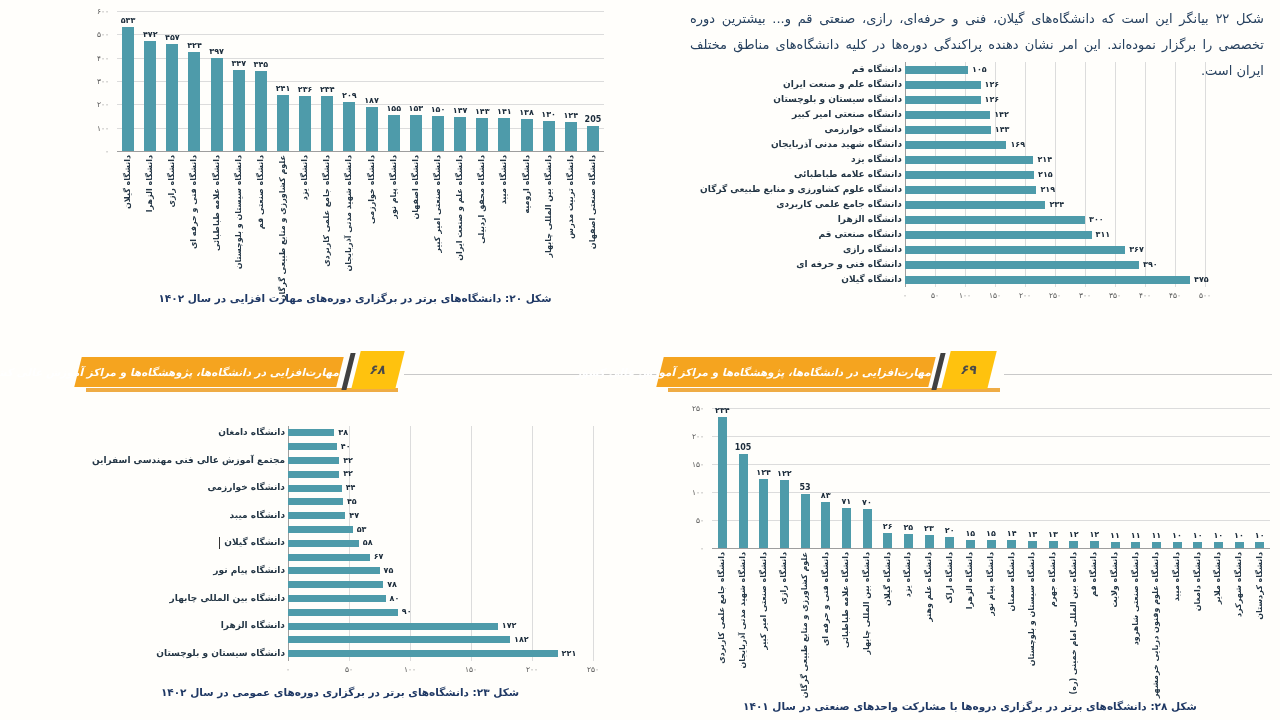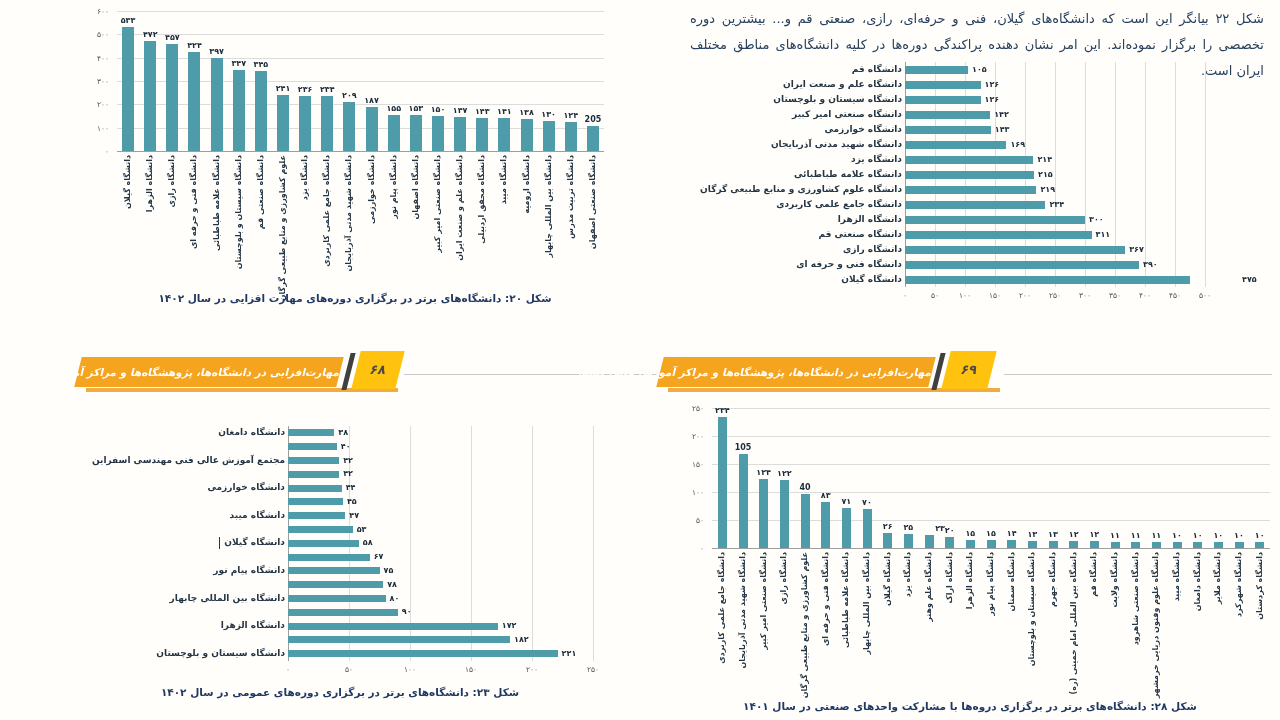--- a/index.html
+++ b/index.html
@@ -229,21 +229,21 @@
       <div class="bar-h" style="left: 215px; top: 168.5px; width: 186.6px; height: 8px;"></div>
       <div class="hval" style="left: 405.6px; top: 165px; height: 15px; line-height: 15px;">۳۱۱</div>
       <div class="hlab" style="left: 0px; top: 180px; width: 212px; height: 15px; line-height: 15px;">دانشگاه رازی</div>
       <div class="bar-h" style="left: 215px; top: 183.5px; width: 220.2px; height: 8px;"></div>
       <div class="hval" style="left: 439.2px; top: 180px; height: 15px; line-height: 15px;">۳۶۷</div>
       <div class="hlab" style="left: 0px; top: 195px; width: 212px; height: 15px; line-height: 15px;">دانشگاه فنی و حرفه ای</div>
       <div class="bar-h" style="left: 215px; top: 198.5px; width: 234px; height: 8px;"></div>
       <div class="hval" style="left: 453px; top: 195px; height: 15px; line-height: 15px;">۳۹۰</div>
       <div class="hlab" style="left: 0px; top: 210px; width: 212px; height: 15px; line-height: 15px;">دانشگاه گیلان</div>
       <div class="bar-h" style="left: 215px; top: 213.5px; width: 285px; height: 8px;"></div>
-      <div class="hval" style="left: 504px; top: 210px; height: 15px; line-height: 15px; margin-left: 48px;">۴۷۵</div>
+      <div class="hval" style="left: 504px; top: 210px; height: 15px; line-height: 15px;">۴۷۵</div>
     </div>
 
   <div>
     <div class="banner-strip" style="left:86px;top:388px;width:312px;"></div>
     <div class="banner-bar" style="left:78px;top:357px;width:262px;">مهارت‌افزایی در دانشگاه‌ها، پژوهشگاه‌ها و مراکز آموزش عالی کشور</div>
     <div class="banner-slash" style="left:346px;top:353px;height:37px;"></div>
     <div class="banner-tab" style="left:356px;top:351px;width:44px;height:38px;line-height:38px;">۶۸</div>
     <div class="banner-rule" style="left:404px;top:374px;width:254px;"></div>
   </div>
 
@@ -342,21 +342,21 @@
       <div class="val" style="left: 87.6667px; top: 72.56px; width: 32px;">۱۲۴</div>
       <div class="xlab-wrap" style="left: 98.6667px; top: 157px;">
         <span style="width: 133px;">دانشگاه صنعتی امیر کبیر</span>
       </div>
       <div class="bar-v" style="left: 119.833px; top: 84.68px; width: 9px; height: 68.32px;"></div>
       <div class="val" style="left: 108.333px; top: 73.68px; width: 32px;">۱۲۲</div>
       <div class="xlab-wrap" style="left: 119.333px; top: 157px;">
         <span style="width: 133px;">دانشگاه رازی</span>
       </div>
       <div class="bar-v" style="left: 140.5px; top: 98.68px; width: 9px; height: 54.32px;"></div>
-      <div class="val" style="left: 129px; top: 87.68px; width: 32px;">40</div>
+      <div class="val" style="left: 129px; top: 87.68px; width: 32px;">53</div>
       <div class="xlab-wrap" style="left: 140px; top: 157px;">
         <span style="width: 133px;">علوم کشاورزی و منابع طبیعی گرگان</span>
       </div>
       <div class="bar-v" style="left: 161.167px; top: 106.52px; width: 9px; height: 46.48px;"></div>
       <div class="val" style="left: 149.667px; top: 95.52px; width: 32px;">۸۳</div>
       <div class="xlab-wrap" style="left: 160.667px; top: 157px;">
         <span style="width: 133px;">دانشگاه فنی و حرفه ای</span>
       </div>
       <div class="bar-v" style="left: 181.833px; top: 113.24px; width: 9px; height: 39.76px;"></div>
       <div class="val" style="left: 170.333px; top: 102.24px; width: 32px;">۷۱</div>
@@ -372,21 +372,21 @@
       <div class="val" style="left: 211.667px; top: 127.44px; width: 32px;">۲۶</div>
       <div class="xlab-wrap" style="left: 222.667px; top: 157px;">
         <span style="width: 133px;">دانشگاه گیلان</span>
       </div>
       <div class="bar-v" style="left: 243.833px; top: 139px; width: 9px; height: 14px;"></div>
       <div class="val" style="left: 232.333px; top: 128px; width: 32px;">۲۵</div>
       <div class="xlab-wrap" style="left: 243.333px; top: 157px;">
         <span style="width: 133px;">دانشگاه یزد</span>
       </div>
       <div class="bar-v" style="left: 264.5px; top: 140.12px; width: 9px; height: 12.88px;"></div>
-      <div class="val" style="left: 253px; top: 129.12px; width: 32px; text-align: right;">۲۳</div>
+      <div class="val" style="left: 253px; top: 129.12px; width: 32px;">۲۳</div>
       <div class="xlab-wrap" style="left: 264px; top: 157px;">
         <span style="width: 133px;">دانشگاه علم وهنر</span>
       </div>
       <div class="bar-v" style="left: 285.167px; top: 141.8px; width: 9px; height: 11.2px;"></div>
       <div class="val" style="left: 273.667px; top: 130.8px; width: 32px;">۲۰</div>
       <div class="xlab-wrap" style="left: 284.667px; top: 157px;">
         <span style="width: 133px;">دانشگاه اراک</span>
       </div>
       <div class="bar-v" style="left: 305.833px; top: 144.6px; width: 9px; height: 8.4px;"></div>
       <div class="val" style="left: 294.333px; top: 133.6px; width: 32px;">۱۵</div>

